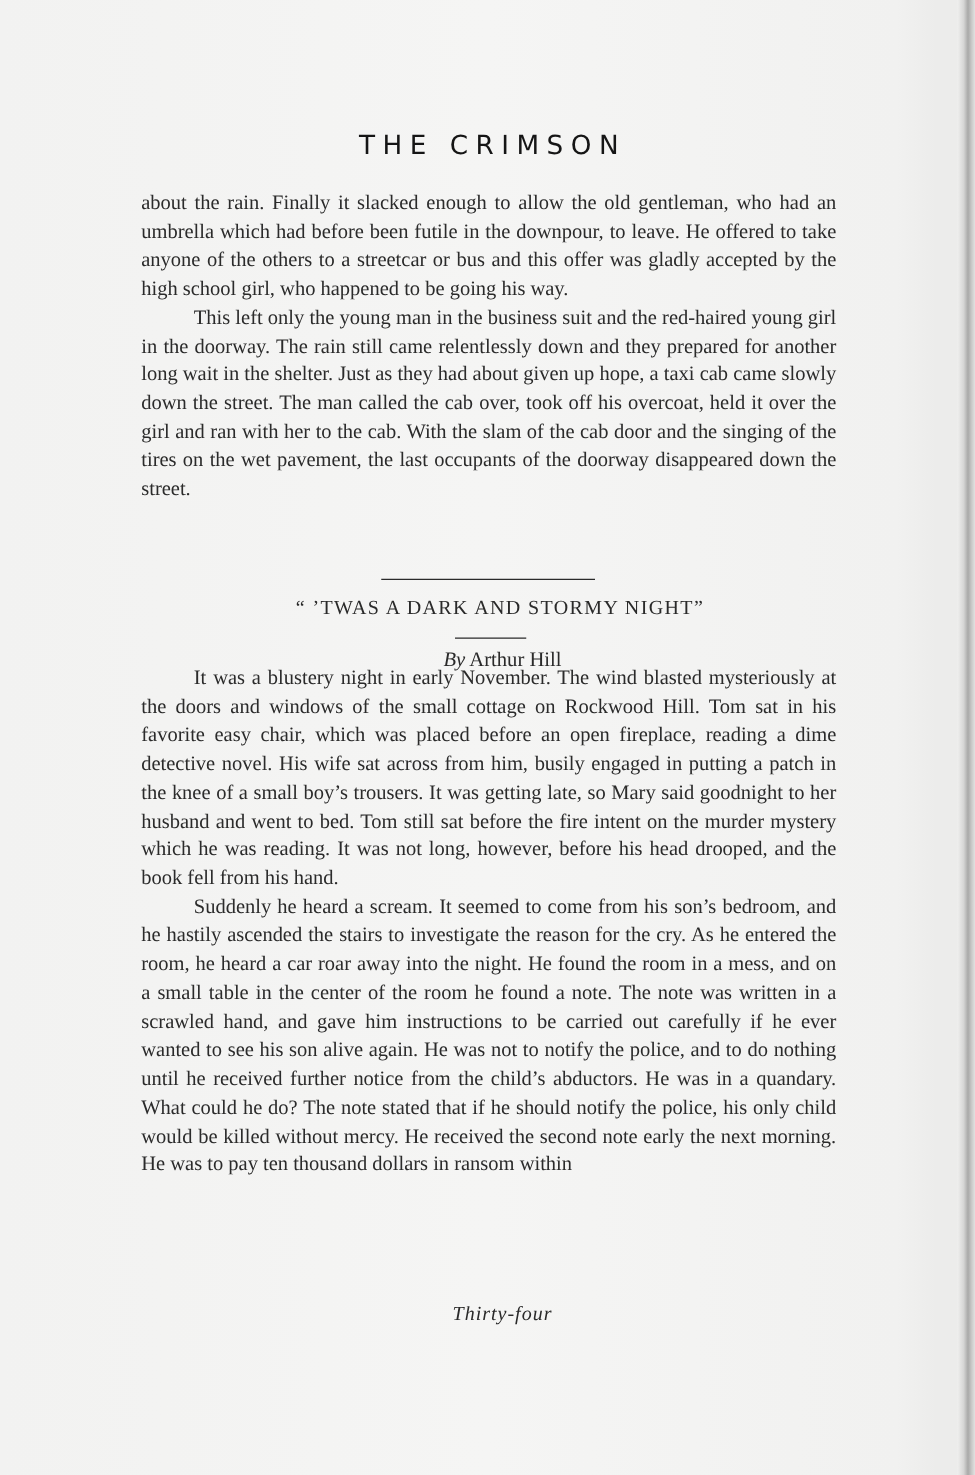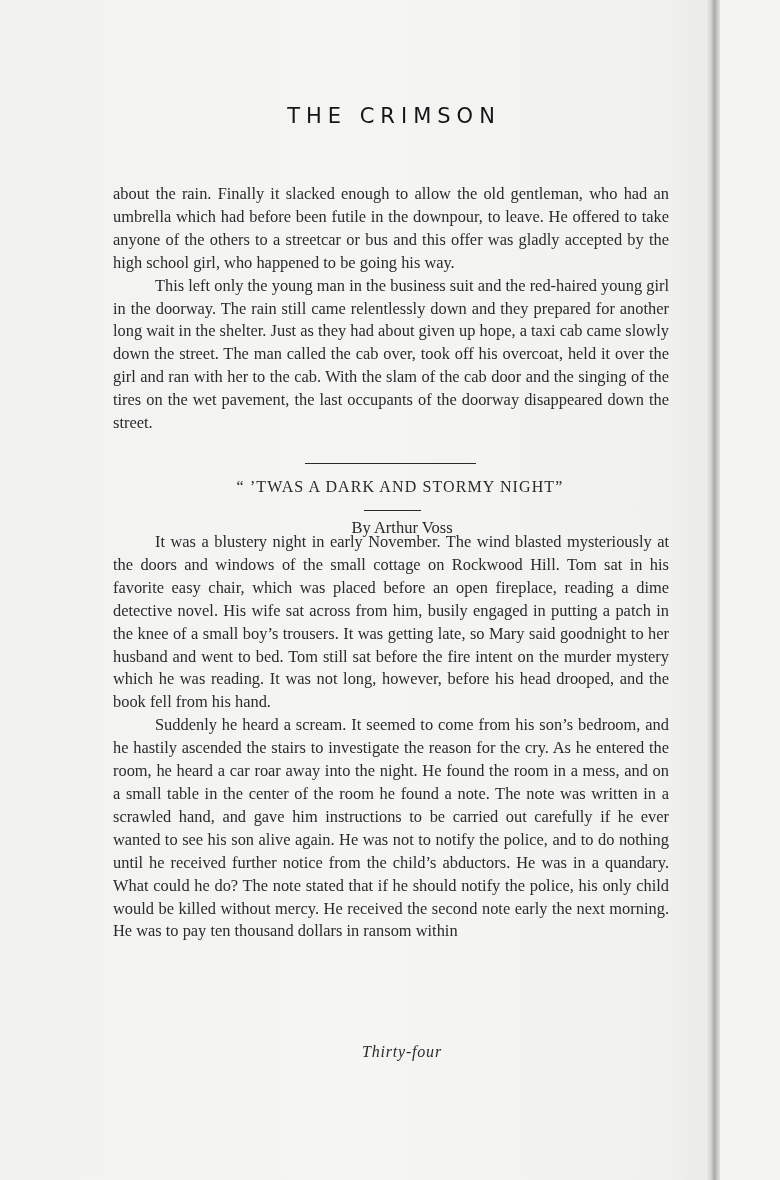--- a/index.html
+++ b/index.html
@@ -11,21 +11,21 @@
       height: 1180px;
       position: relative;
       overflow: hidden;
       background: #f3f3f2;
       font-family: "Liberation Serif", "DejaVu Serif", serif;
       color: #2a2a2a;
     }
     .page {
       position: absolute;
       left: 0; top: 0;
-      width: 720px; height: 1180px;
+      width: 780px; height: 1180px;
       background: linear-gradient(to right, #f2f2f1 0%, #f5f5f4 50%, #f1f1f0 92%, #ececeb 96%);
     }
     .edge {
       position: absolute;
       top: 0;
       right: 0;
       width: 14px;
       height: 1180px;
       background: linear-gradient(to right, #efefee 0%, #d6d6d5 35%, #a9a9a8 60%, #c8c8c7 80%, #e2e2e1 100%);
     }
@@ -50,21 +50,20 @@
       line-height: 22.9px;
       text-align: justify;
       color: #2b2b2b;
     }
     .body-text p {
       margin: 0;
       text-indent: 42px;
     }
     .body-text p.no-indent {
       text-indent: 0;
-      margin-top: 32px;
     }
     #block1 { top: 151px; }
     #block2 { top: 531px; }
     .rule {
       position: absolute;
       height: 1px;
       background: #2a2a2a;
     }
     #rule-top { top: 463px; left: 305px; width: 171px; }
     #rule-short { top: 510px; left: 364px; width: 57px; }
@@ -83,20 +82,21 @@
       position: absolute;
       top: 518px;
       left: 0;
       width: 780px;
       text-align: center;
       font-size: 16.5px;
       color: #2a2a2a;
       padding-left: 12px;
     }
     .byline .by {
+      font-style: italic;
     }
     .folio {
       position: absolute;
       top: 1043px;
       left: 0;
       width: 780px;
       text-align: center;
       font-size: 16px;
       font-style: italic;
       letter-spacing: 0.8px;
@@ -117,21 +117,21 @@
   </div>
 
   <div class="rule" id="rule-top"></div>
 
   <div class="story-title">“ ’TWAS A DARK AND STORMY NIGHT”</div>
 
   <div class="rule" id="rule-short"></div>
 
   <div class="byline">
     <span class="by">By</span>
-    <span>Arthur Voss</span>
+    <span>Arthur Hill</span>
   </div>
 
   <div class="body-text" id="block2">
     <p>It was a blustery night in early November. The wind blasted mysteriously at the doors and windows of the small cottage on Rockwood Hill. Tom sat in his favorite easy chair, which was placed before an open fireplace, reading a dime detective novel. His wife sat across from him, busily engaged in putting a patch in the knee of a small boy’s trousers. It was getting late, so Mary said goodnight to her husband and went to bed. Tom still sat before the fire intent on the murder mystery which he was reading. It was not long, however, before his head drooped, and the book fell from his hand.</p>
     <p>Suddenly he heard a scream. It seemed to come from his son’s bedroom, and he hastily ascended the stairs to investigate the reason for the cry. As he entered the room, he heard a car roar away into the night. He found the room in a mess, and on a small table in the center of the room he found a note. The note was written in a scrawled hand, and gave him instructions to be carried out carefully if he ever wanted to see his son alive again. He was not to notify the police, and to do nothing until he received further notice from the child’s abductors. He was in a quandary. What could he do? The note stated that if he should notify the police, his only child would be killed without mercy. He received the second note early the next morning. He was to pay ten thousand dollars in ransom within</p>
   </div>
 
   <div class="folio">Thirty-four</div>
 
   <div class="edge"></div>

